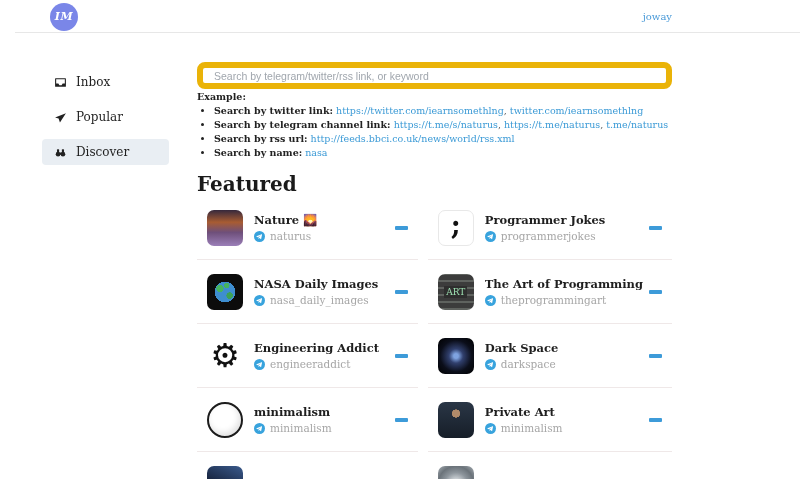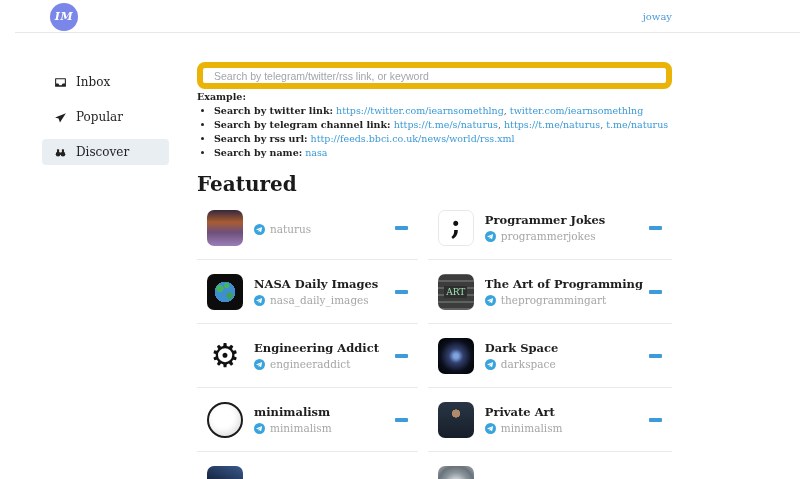--- a/index.html
+++ b/index.html
@@ -174,20 +174,21 @@
 
     <h1 class="featured-title">Featured</h1>
 
     <div class="grid">
 
       <div class="item">
         <div class="thumb thumb-nature">
             <span></span>
           </div>
         <div class="meta">
+          <div class="item-title">Nature 🌄</div>
           <a class="handle" href="#">
             <svg class="tg-icon" viewBox="0 0 24 24">
                 <circle cx="12" cy="12" r="12" fill="#38a3dd"></circle>
                 <path d="M5.4 11.7l11.3-4.4c.6-.2 1 .1.8.9l-1.9 9c-.1.6-.5.8-1 .5l-3-2.2-1.4 1.4c-.2.2-.3.3-.6.3l.2-3 5.5-5-6.8 4.3-2.9-.9c-.7-.2-.7-.7-.2-.9z" fill="#fff"></path>
               </svg>
             <span>naturus</span>
           </a>
         </div>
         <button class="remove-btn">
             <span class="minus-bar"></span>

